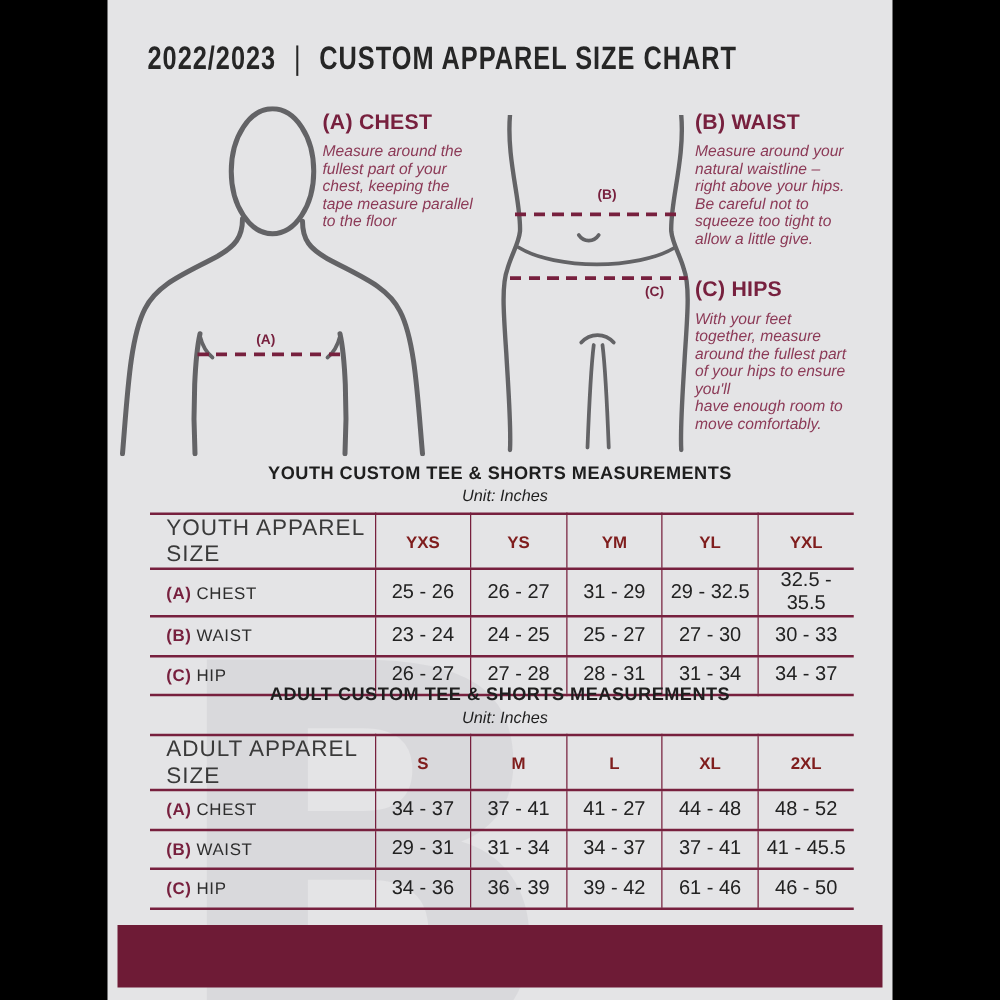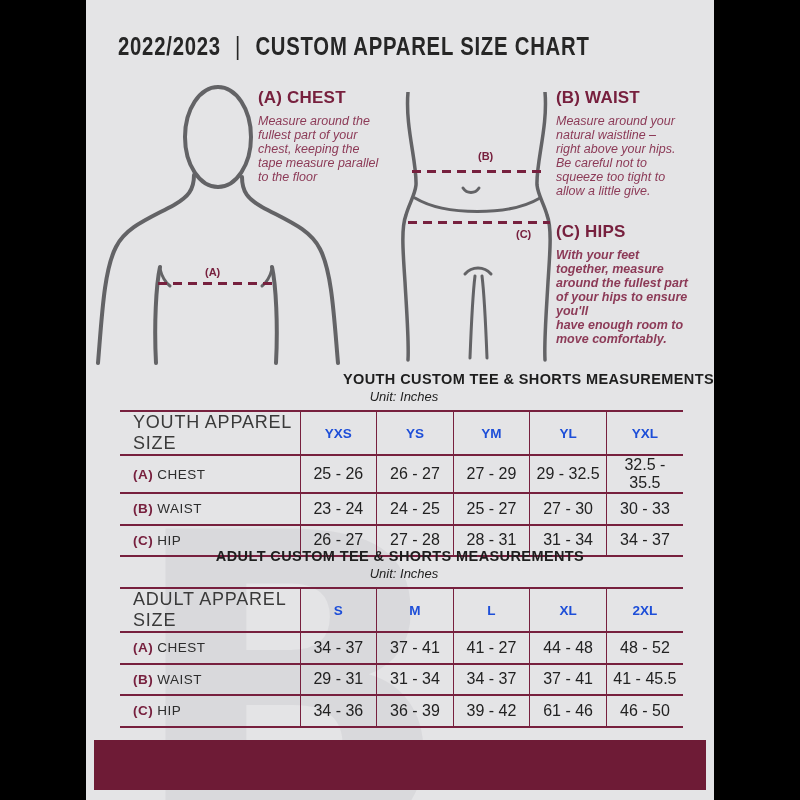--- a/index.html
+++ b/index.html
@@ -74,21 +74,21 @@
   }
   .size-table tr{border-bottom:2px solid var(--maroon);}
   .size-table th,.size-table td{
     border-left:1.5px solid var(--maroon);height:31.5px;vertical-align:middle;
   }
   .size-table th:first-child,.size-table td:first-child{border-left:none;width:180px;}
   th.label-col{
     text-align:left;padding-left:13px;font-weight:400;font-size:18px;
     letter-spacing:0.8px;color:#3a3a3a;
   }
-  th.size-col{font-weight:700;font-size:13.5px;color:#1d4ed8;}
+  th.size-col{font-weight:700;font-size:13.5px;color:#7f1d1d;}
   td.row-label{
     text-align:left;padding-left:13px;font-size:13.5px;color:#2d2d2d;letter-spacing:0.5px;
   }
   td.row-label .key{color:var(--maroon);font-weight:700;margin-right:4px;}
   td.value{text-align:center;font-size:16px;color:#222;}
   
   .footer-bar{
     position:absolute;left:8px;top:740px;width:612px;height:50px;z-index:3;
     background:var(--maroon-deep);
   }
@@ -156,47 +156,47 @@
 
     <div class="guide-heading" style="left:470px;top:88px;">(B) WAIST</div>
     <div class="guide-body" style="left:470px;top:114px;width:155px;">Measure around your
 natural waistline –
 right above your hips.
 Be careful not to
 squeeze too tight to
 allow a little give.</div>
 
     <div class="guide-heading" style="left:470px;top:222px;">(C) HIPS</div>
-    <div class="guide-body" style="left:470px;top:248px;width:160px;font-weight:bold;">With your feet
+    <div class="guide-body" style="left:470px;top:248px;width:160px;">With your feet
 together, measure
 around the fullest part
 of your hips to ensure
 you'll
 have enough room to
 move comfortably.</div>
   </div>
 
-  <div class="section-title" style="top:371px;text-align:right;">YOUTH CUSTOM TEE &amp; SHORTS MEASUREMENTS</div>
+  <div class="section-title" style="top:371px;">YOUTH CUSTOM TEE &amp; SHORTS MEASUREMENTS</div>
   <div class="section-unit" style="top:389px;">Unit: Inches</div>
 
   <table class="size-table" style="top:410px;">
     <tbody>
         <tr>
       <th class="label-col">YOUTH APPAREL SIZE</th>
       <th class="size-col">YXS</th>
       <th class="size-col">YS</th>
       <th class="size-col">YM</th>
       <th class="size-col">YL</th>
       <th class="size-col">YXL</th>
     </tr>
     <tr>
       <td class="row-label"><span class="key">(A)</span><span>CHEST</span></td>
       <td class="value">25 - 26</td>
       <td class="value">26 - 27</td>
-      <td class="value">27 - 29</td>
+      <td class="value">31 - 29</td>
       <td class="value">29 - 32.5</td>
       <td class="value">32.5 - 35.5</td>
     </tr>
     <tr>
       <td class="row-label"><span class="key">(B)</span><span>WAIST</span></td>
       <td class="value">23 - 24</td>
       <td class="value">24 - 25</td>
       <td class="value">25 - 27</td>
       <td class="value">27 - 30</td>
       <td class="value">30 - 33</td>

